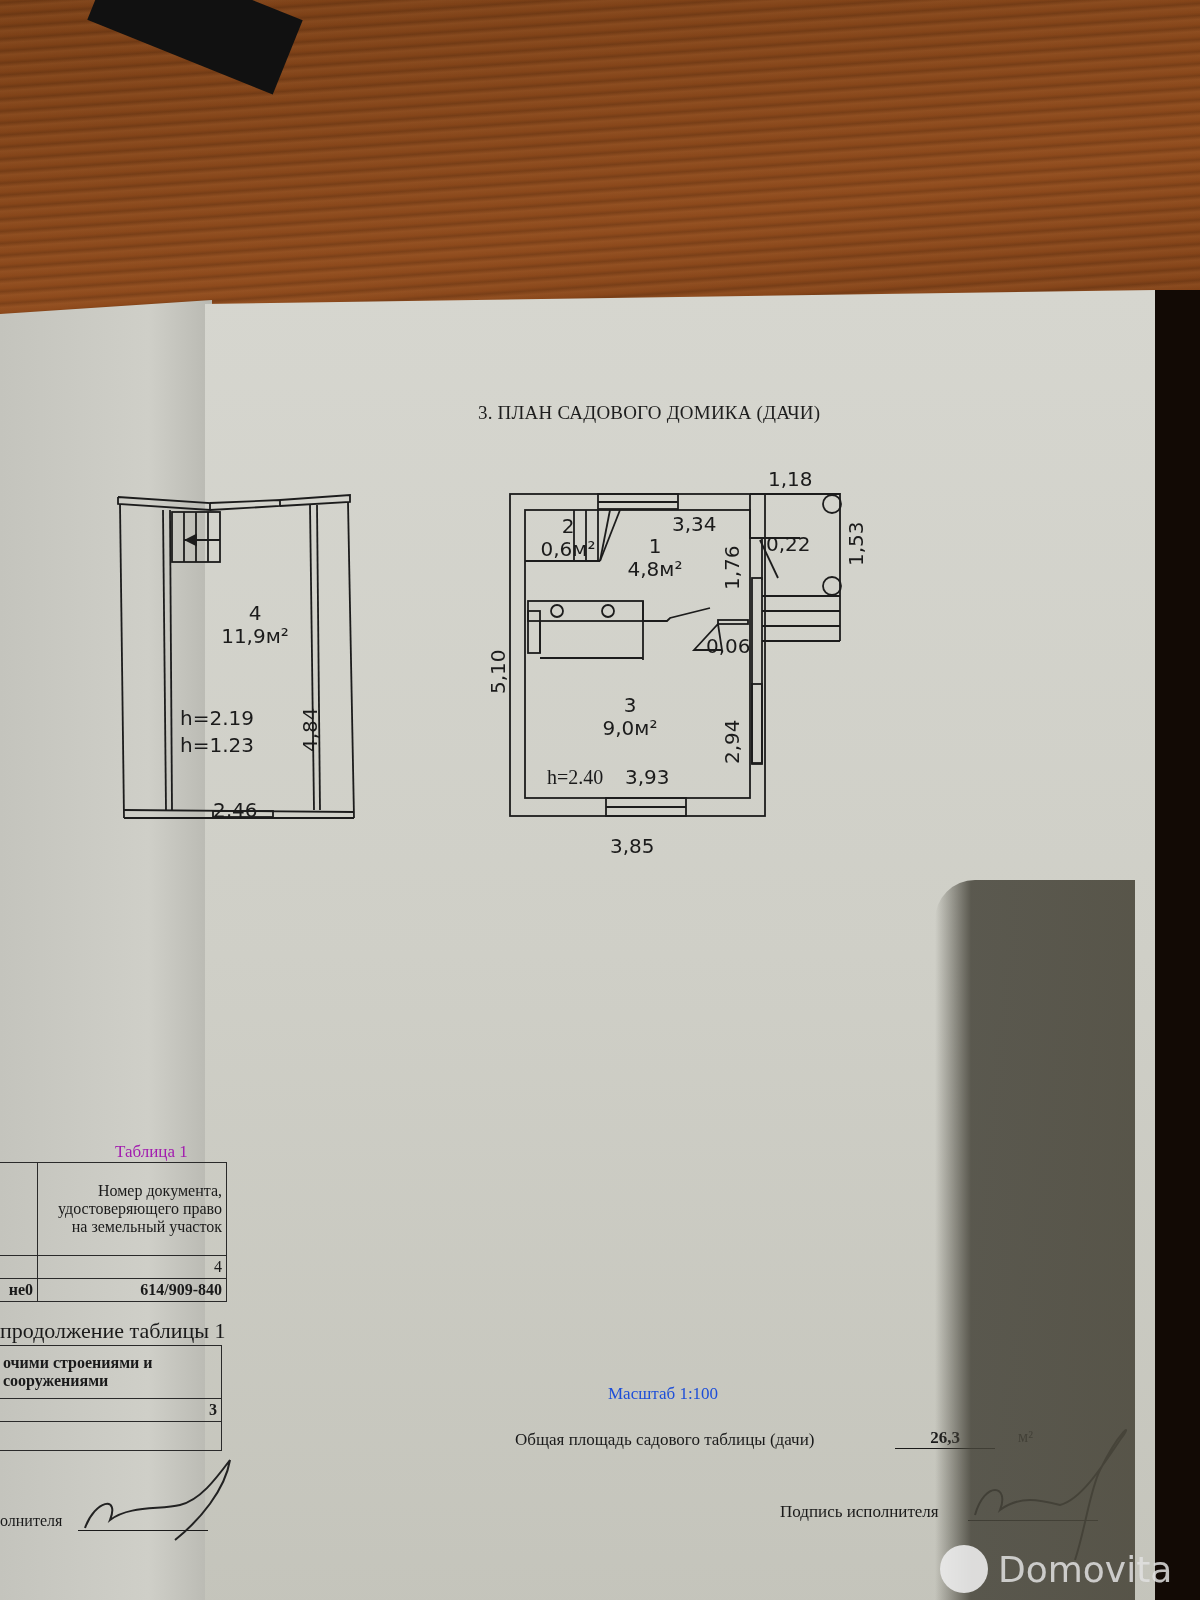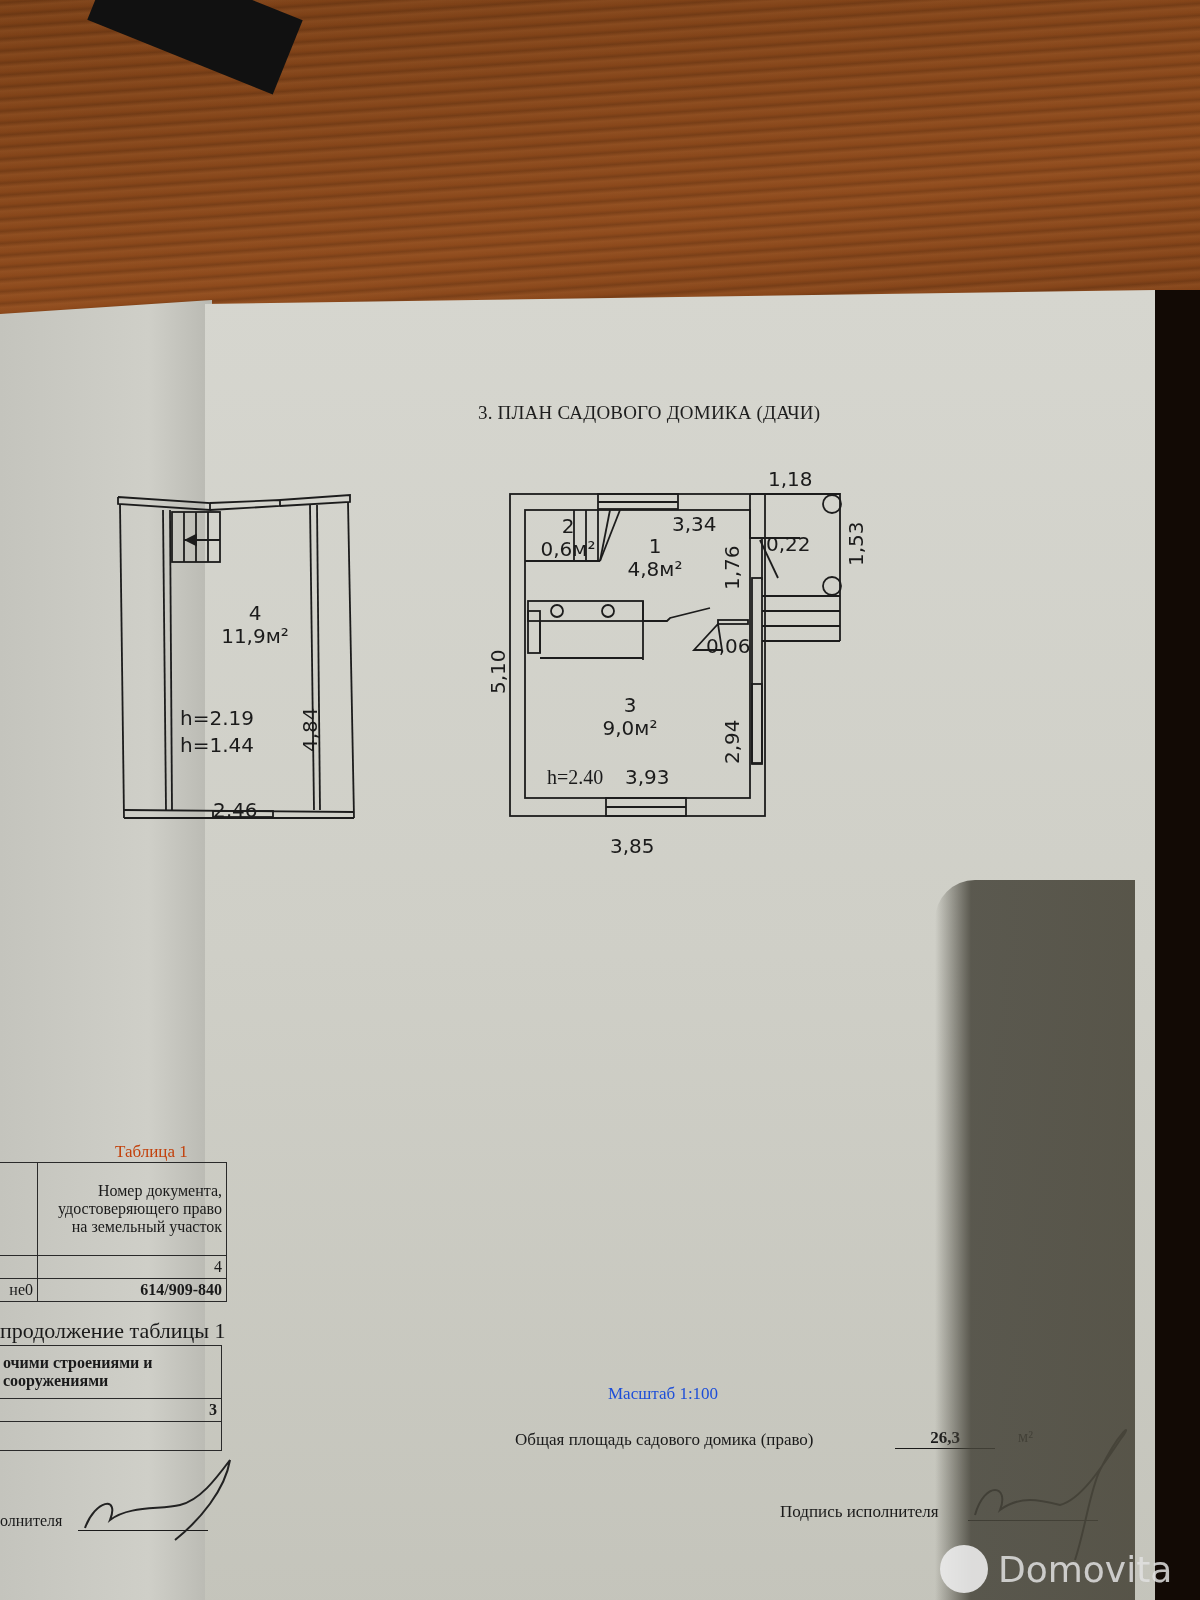--- a/index.html
+++ b/index.html
@@ -18,21 +18,21 @@
     clip-path:polygon(0 14px,950px 0,950px 1330px,0 1330px);}
   .shadow-hand{position:absolute;left:935px;top:880px;width:200px;height:720px;
     background:linear-gradient(90deg,rgba(70,68,58,0.0) 0%,rgba(70,68,58,0.85) 18%,rgba(75,72,60,0.9) 100%);
     border-top-left-radius:40px;}
   .dark-edge{position:absolute;left:1155px;top:290px;width:45px;height:1310px;background:#120a05;}
   .title{position:absolute;left:478px;top:402px;font-size:19px;color:#1e1e1e;letter-spacing:0.2px;}
   .dim{position:absolute;font-family:"DejaVu Sans",sans-serif;color:#1b1b1b;font-size:20px;line-height:1;}
   .vert{transform:rotate(-90deg);transform-origin:left top;}
   .room-label{position:absolute;font-family:"DejaVu Sans",sans-serif;color:#1b1b1b;text-align:center;font-size:20px;line-height:1.15;}
   svg.plan{position:absolute;left:0;top:0;}
-  .tbl-caption{position:absolute;left:115px;top:1142px;font-size:17px;color:#c2410c;}
+  .tbl-caption{position:absolute;left:115px;top:1142px;font-size:17px;color:#a21caf;}
   table.t1{position:absolute;left:-2px;top:1162px;border-collapse:collapse;font-size:16px;color:#1a1a1a;}
   table.t1 td{border:1.5px solid #2a2a2a;padding:2px 4px;text-align:right;vertical-align:middle;}
   .cont{position:absolute;left:0;top:1318px;font-size:22px;color:#1a1a1a;}
   .scale{position:absolute;left:608px;top:1384px;font-size:17px;color:#1d4ed8;}
   .total-label{position:absolute;left:515px;top:1430px;font-size:17px;color:#1a1a1a;}
   .total-value{position:absolute;left:895px;top:1428px;width:100px;border-bottom:1.5px solid #1a1a1a;text-align:center;font-weight:bold;font-size:17px;color:#1a1a1a;}
   .total-unit{position:absolute;left:1018px;top:1428px;font-size:16px;color:#1a1a1a;}
   .sig-label{position:absolute;left:780px;top:1502px;font-size:17px;color:#1a1a1a;}
   .sig-line{position:absolute;left:968px;top:1520px;width:130px;border-bottom:1.5px solid #1a1a1a;}
   .sig-label-left{position:absolute;left:0;top:1512px;font-size:16px;color:#1a1a1a;}
@@ -118,21 +118,21 @@
   </g>
 </svg>
 
 <div class="title">3. ПЛАН САДОВОГО ДОМИКА (ДАЧИ)</div>
 
 <div class="room-label" style="left:205px;top:602px;width:100px;">
   <div>4</div>
   <div>11,9м²</div>
 </div>
 <div class="dim" style="left:180px;top:708px;">h=2.19</div>
-<div class="dim" style="left:180px;top:735px;">h=1.44</div>
+<div class="dim" style="left:180px;top:735px;">h=1.23</div>
 <div class="dim" style="left:213px;top:800px;">2,46</div>
 <div class="dim vert" style="left:300px;top:752px;">4,84</div>
 
 <div class="dim" style="left:768px;top:469px;">1,18</div>
 <div class="dim" style="left:766px;top:534px;">0,22</div>
 <div class="dim vert" style="left:846px;top:566px;">1,53</div>
 <div class="dim" style="left:672px;top:514px;">3,34</div>
 <div class="dim vert" style="left:722px;top:590px;">1,76</div>
 <div class="room-label" style="left:538px;top:515px;width:60px;">
   <div>2</div>
@@ -158,21 +158,21 @@
   <tbody>
       <tr>
     <td style="width:30px;height:88px;"></td>
     <td style="width:180px;">Номер документа, удостоверяющего право на земельный участок</td>
   </tr>
   <tr>
     <td></td>
     <td>4</td>
   </tr>
   <tr>
-    <td style="font-weight:normal;">не0</td>
+    <td style="font-weight:bold;">не0</td>
     <td style="font-weight:bold;">614/909-840</td>
   </tr>
 </tbody>
   </table>
 <div class="cont">продолжение таблицы 1</div>
 <table class="t1" style="top:1345px;">
   <tbody>
       <tr>
         <td style="width:214px;height:48px;text-align:left;font-weight:bold;">очими строениями и сооружениями</td>
       </tr>
@@ -181,21 +181,21 @@
       </tr>
   <tr>
         <td style="height:24px;"></td>
       </tr>
 </tbody>
   </table>
 <div class="sig-label-left">олнителя</div>
 <div class="sig-line-left"></div>
 
 <div class="scale">Масштаб 1:100</div>
-<div class="total-label">Общая площадь садового домика (право)</div>
+<div class="total-label">Общая площадь садового таблицы (дачи)</div>
 <div class="total-value">26,3</div>
 <div class="total-unit">м²</div>
 <div class="sig-label">Подпись исполнителя</div>
 <div class="sig-line"></div>
 
 <svg class="plan" width="1200" height="1600">
   <path d="M975,1515 C985,1480 1010,1485 1000,1510 C1020,1495 1040,1500 1060,1505 C1080,1500 1100,1470 1120,1440 C1135,1420 1120,1430 1100,1470 C1090,1490 1085,1530 1075,1560" stroke="#222" stroke-width="2" fill="none"></path>
   <path d="M85,1528 C95,1500 120,1495 110,1520 C130,1505 160,1510 180,1505 C200,1500 215,1480 230,1460 C225,1490 200,1520 175,1540" stroke="#222" stroke-width="2" fill="none"></path>
 </svg>
 

